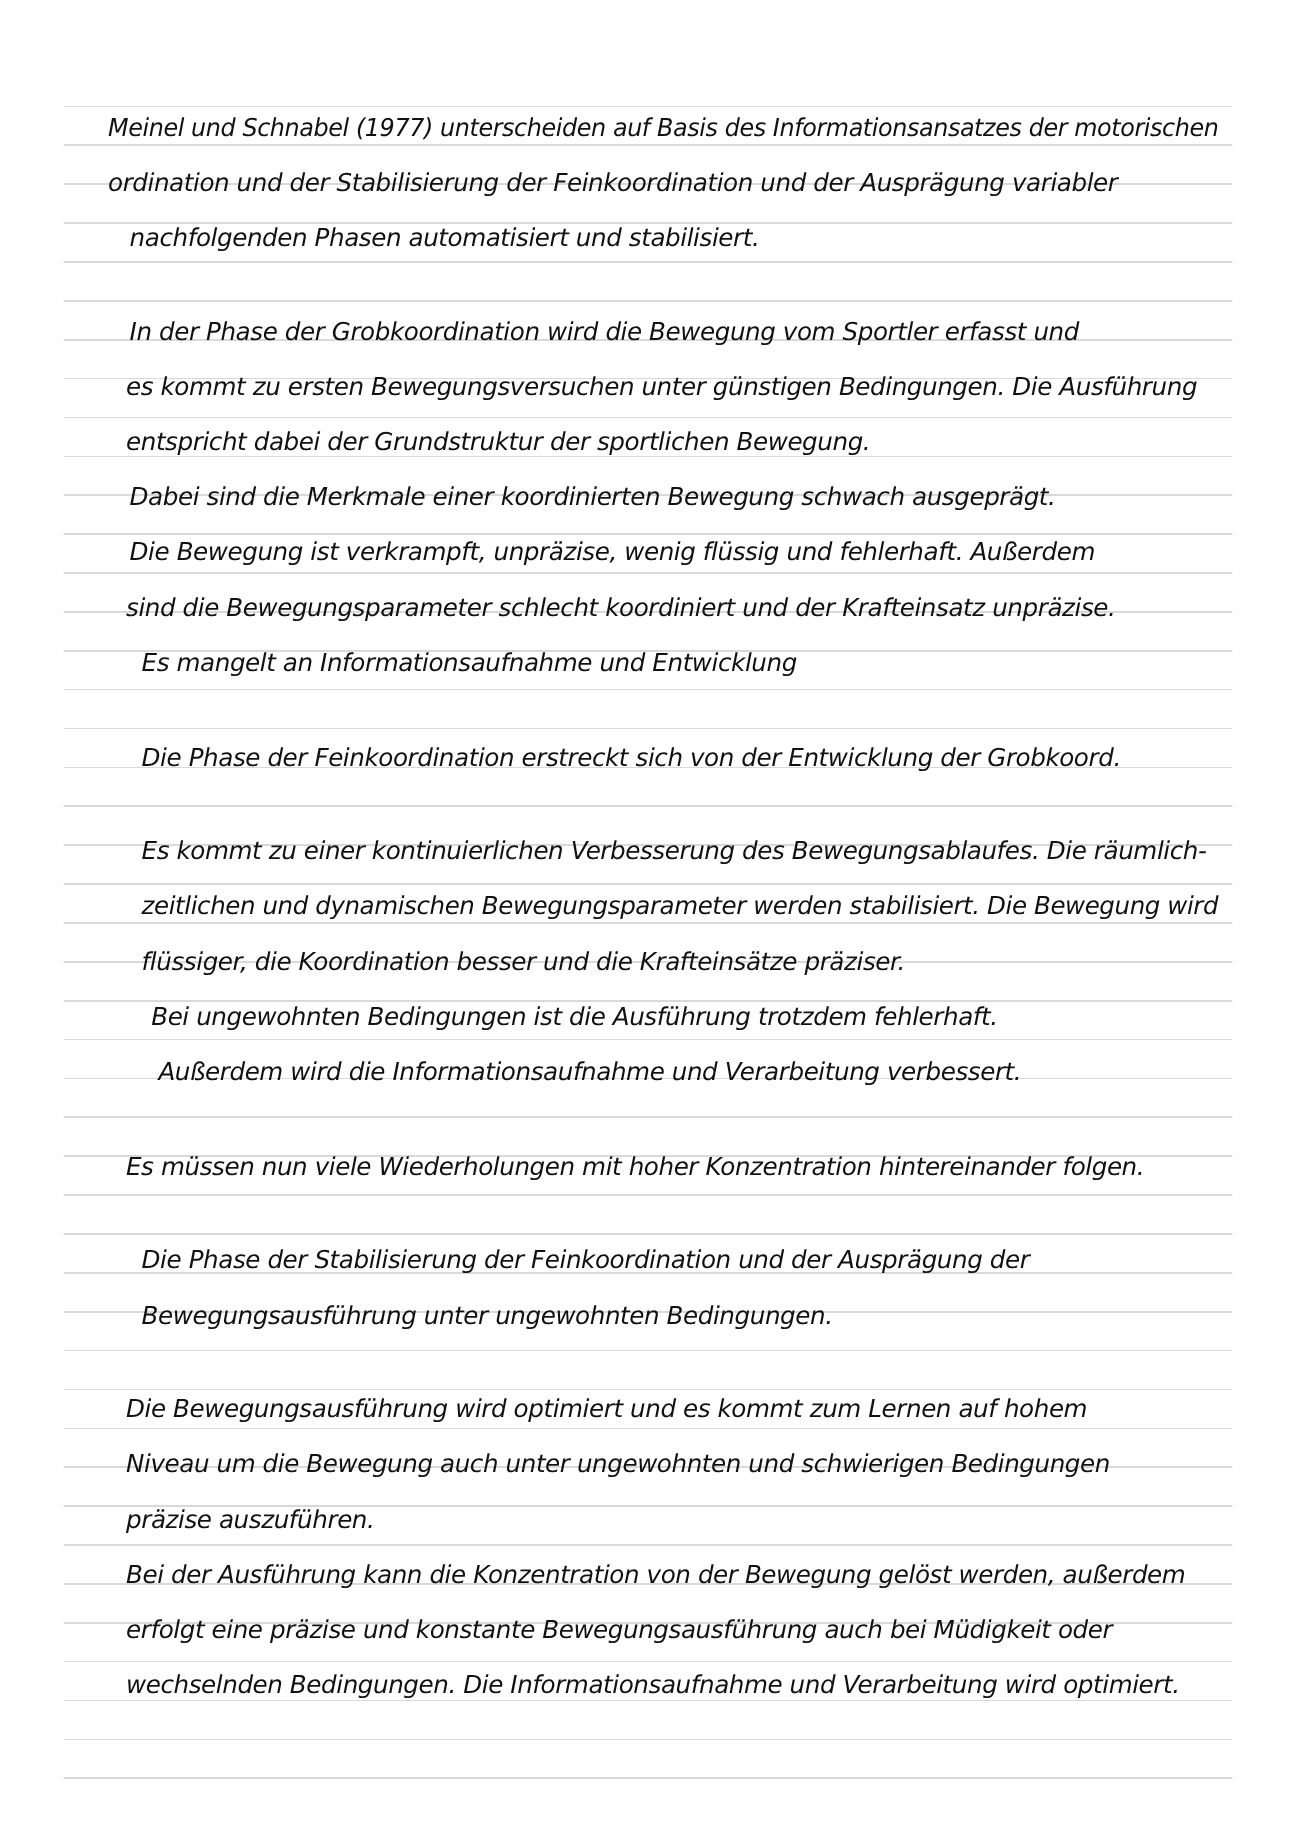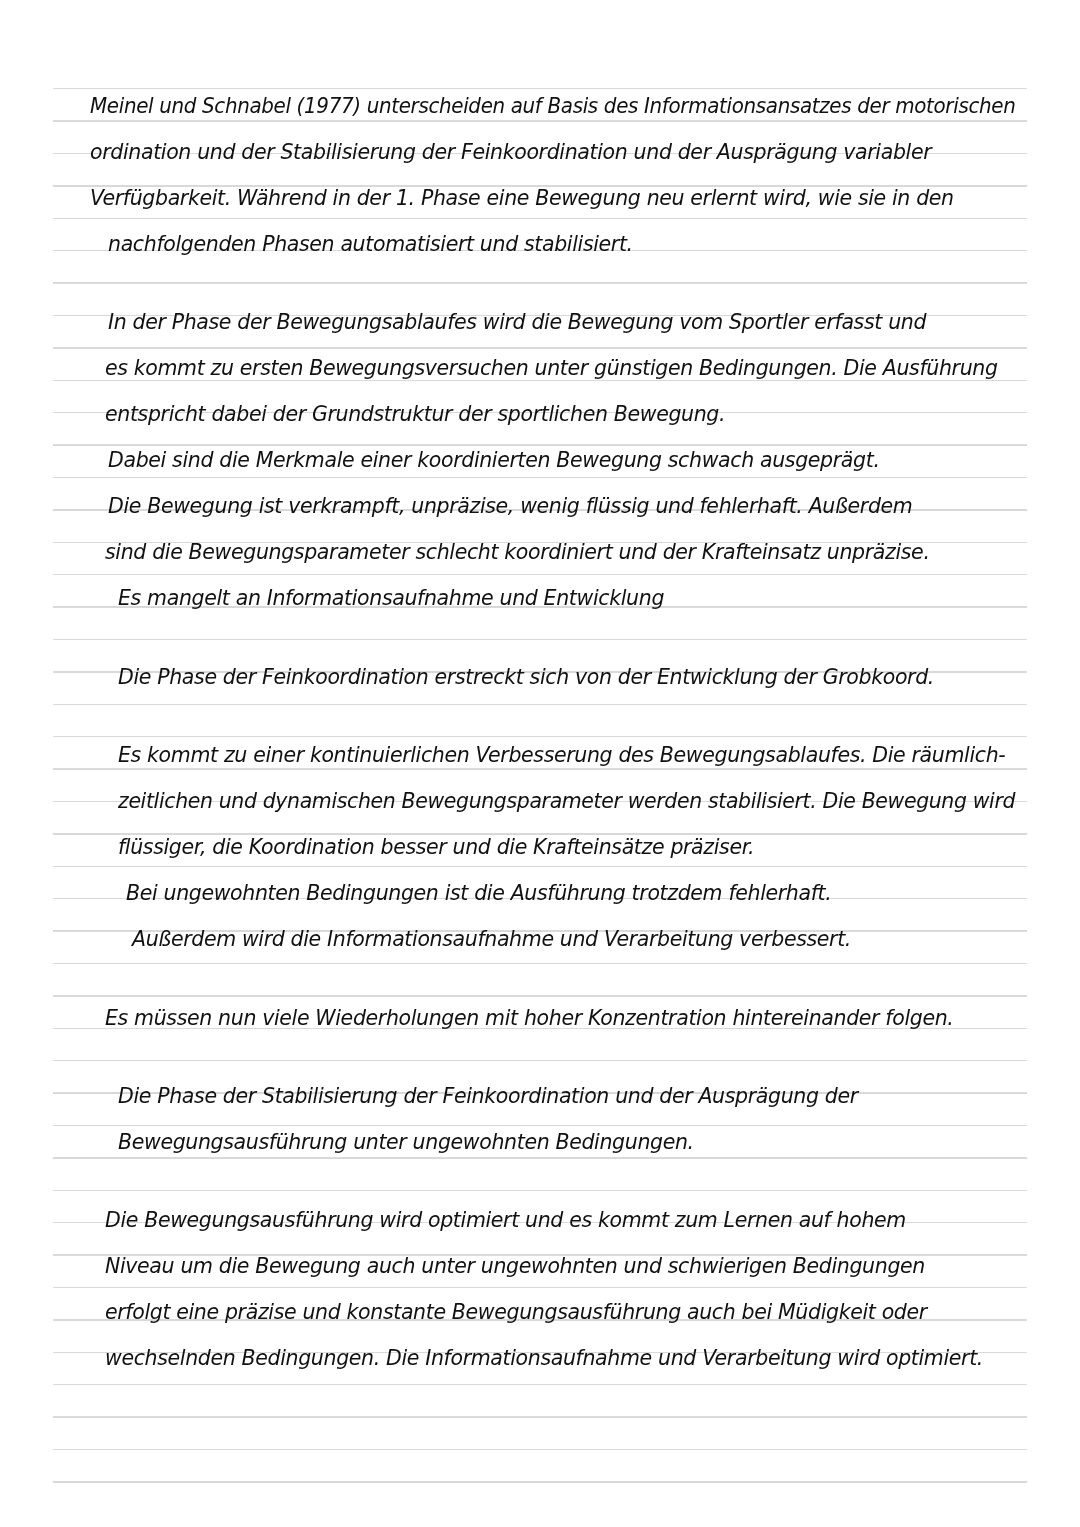--- a/index.html
+++ b/index.html
@@ -37,27 +37,26 @@
 <body>
 
 <div class="page">
   <div class="ruling"></div>
 
   <div class="text-area">
 
     <div>
       <div class="row" style="padding-left:30px"><span style="transform: scaleX(0.97); transform-origin: left center;">Meinel und Schnabel (1977) unterscheiden auf Basis des Informationsansatzes der motorischen</span></div>
       <div class="row" style="padding-left:30px"><span>ordination und der Stabilisierung der Feinkoordination und der Ausprägung variabler</span></div>
-      <div class="row" style="padding-left:30px"><span>Verfügbarkeit. Während in der 1. Phase eine Bewegung neu erlernt wird, wie sie in den</span></div>
       <div class="row" style="padding-left:48px"><span>nachfolgenden Phasen automatisiert und stabilisiert.</span></div>
     </div>
     <div class="blank"></div>
 
     <div>
-      <div class="row" style="padding-left:48px"><span>In der Phase der Bewegungsablaufes wird die Bewegung vom Sportler erfasst und</span></div>
+      <div class="row" style="padding-left:48px"><span>In der Phase der Grobkoordination wird die Bewegung vom Sportler erfasst und</span></div>
       <div class="row" style="padding-left:45px"><span>es kommt zu ersten Bewegungsversuchen unter günstigen Bedingungen. Die Ausführung</span></div>
       <div class="row" style="padding-left:45px"><span>entspricht dabei der Grundstruktur der sportlichen Bewegung.</span></div>
       <div class="row" style="padding-left:48px"><span>Dabei sind die Merkmale einer koordinierten Bewegung schwach ausgeprägt.</span></div>
       <div class="row" style="padding-left:48px"><span>Die Bewegung ist verkrampft, unpräzise, wenig flüssig und fehlerhaft. Außerdem</span></div>
       <div class="row" style="padding-left:45px"><span>sind die Bewegungsparameter schlecht koordiniert und der Krafteinsatz unpräzise.</span></div>
       <div class="row" style="padding-left:58px"><span>Es mangelt an Informationsaufnahme und Entwicklung</span></div>
     </div>
     <div class="blank"></div>
 
     <div>
@@ -81,17 +80,19 @@
 
     <div>
       <div class="row" style="padding-left:58px"><span>Die Phase der Stabilisierung der Feinkoordination und der Ausprägung der</span></div>
       <div class="row" style="padding-left:58px"><span>Bewegungsausführung unter ungewohnten Bedingungen.</span></div>
     </div>
     <div class="blank"></div>
 
     <div>
       <div class="row" style="padding-left:45px"><span>Die Bewegungsausführung wird optimiert und es kommt zum Lernen auf hohem</span></div>
       <div class="row" style="padding-left:45px"><span>Niveau um die Bewegung auch unter ungewohnten und schwierigen Bedingungen</span></div>
+      <div class="row" style="padding-left:45px"><span>präzise auszuführen.</span></div>
+      <div class="row" style="padding-left:45px"><span>Bei der Ausführung kann die Konzentration von der Bewegung gelöst werden, außerdem</span></div>
       <div class="row" style="padding-left:45px"><span>erfolgt eine präzise und konstante Bewegungsausführung auch bei Müdigkeit oder</span></div>
       <div class="row" style="padding-left:45px"><span>wechselnden Bedingungen. Die Informationsaufnahme und Verarbeitung wird optimiert.</span></div>
     </div>
   </div>
 </div>
 
 </body></html>

